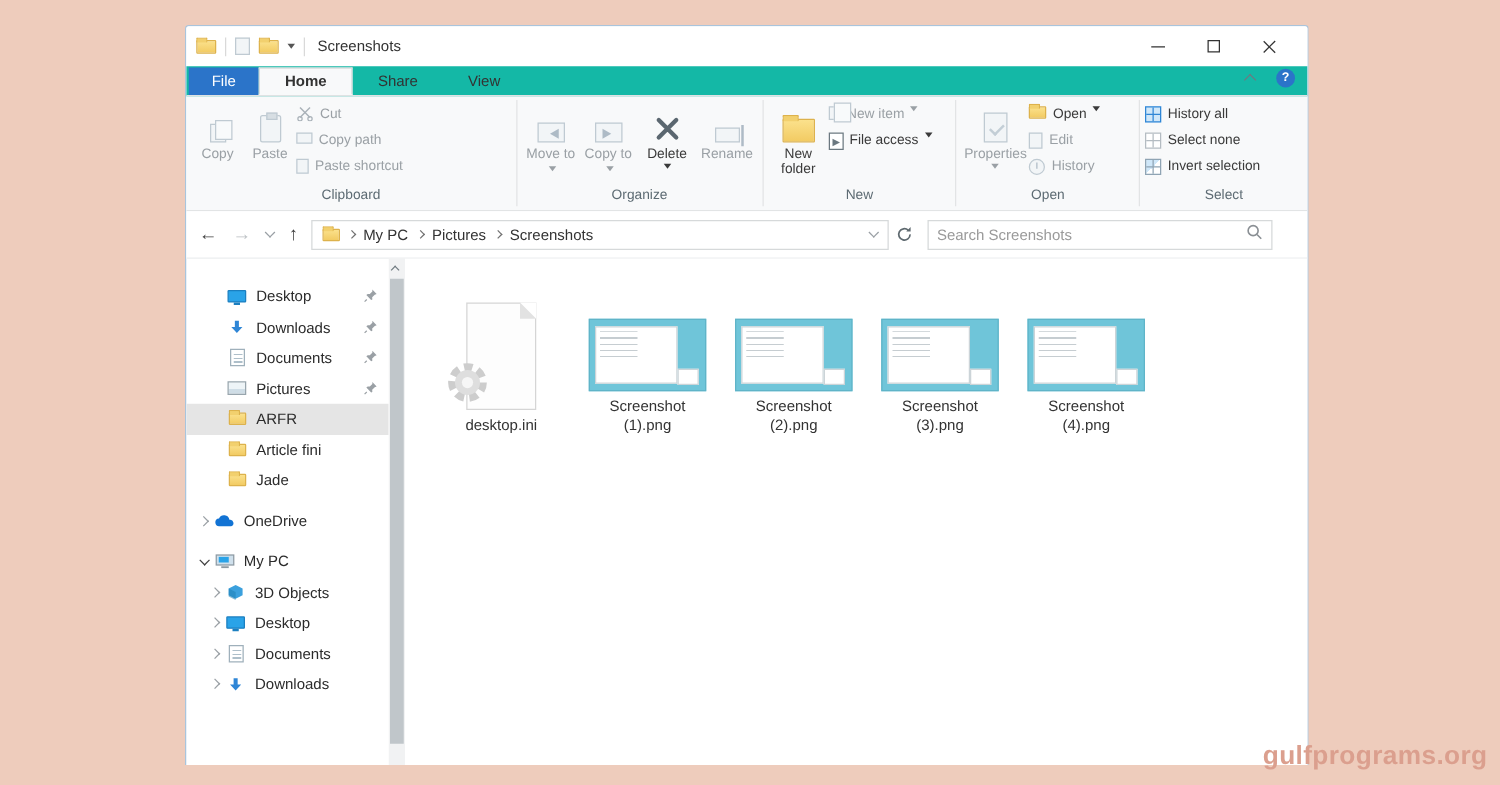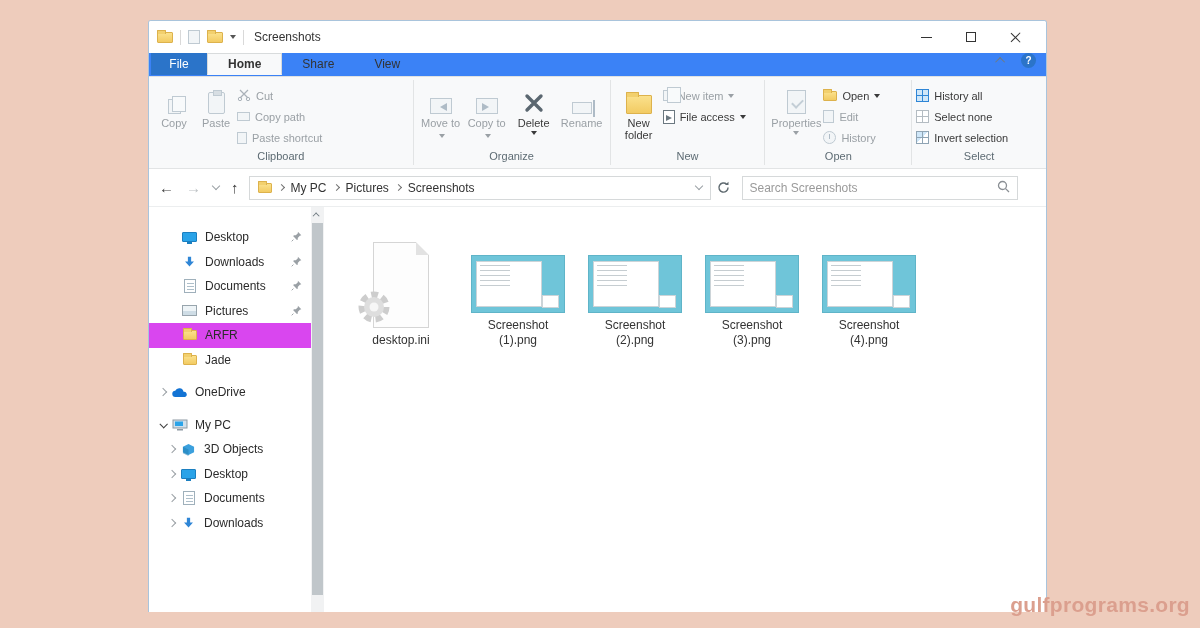--- a/index.html
+++ b/index.html
@@ -21,40 +21,40 @@
 
   
   .fold{width:16px;height:11px;background:linear-gradient(#fbe18c,#f2cb63);border:1px solid #ddb24c;border-radius:1px;position:relative;display:inline-block}
   .fold::before{content:"";position:absolute;top:-3px;left:-1px;width:7px;height:3px;background:#f2d06e;border:1px solid #ddb24c;border-bottom:none;border-radius:1px 1px 0 0}
   .fold.big{width:26px;height:19px}
   .fold.big::before{width:11px;height:4px;top:-4px}
   .fold.sm{width:14px;height:10px}
   .palepage{width:12px;height:14px;background:#f2f5f7;border:1px solid #bfcad2;display:inline-block}
 
   
-  .tabrow{height:24px;background:#3b82f6;display:flex;align-items:flex-start;border-bottom:1px solid #dfe2e3;position:relative}
+  .tabrow{height:24px;background:#14b8a6;display:flex;align-items:center;border-bottom:1px solid #dfe2e3;position:relative}
   .tab-file{height:22px;width:56px;background:#2b74c9;color:#fff;display:flex;align-items:center;justify-content:center;font-size:12px;margin-left:2px}
   .tab{height:22px;padding:0 20px;display:flex;align-items:center;font-size:12px;color:#333}
   .tab.active{background:#f8f9fa;border:1px solid #d8dbdc;border-bottom:1px solid #f8f9fa;margin-bottom:-1px;font-weight:bold}
   .tab-extras{margin-left:auto;display:flex;align-items:center;gap:16px;padding:0 10px 4px 0}
   .chev-up{width:7px;height:7px;border-top:1.6px solid #6f7a80;border-left:1.6px solid #6f7a80;transform:rotate(45deg) translateY(2px);display:inline-block}
   .help{width:15px;height:15px;border-radius:50%;background:#2b74c9;color:#fff;font-size:10px;font-weight:bold;display:flex;align-items:center;justify-content:center}
   .help::before{content:"?"}
 
   
   .ribbon{height:92px;background:#f8f9fa;border-bottom:1px solid #e2e4e5;display:flex}
   .rgroup{display:flex;flex-direction:column;height:100%}
   .rgroup-content{display:flex;flex:1;padding:5px 4px 0;align-items:flex-start}
   .rgroup-label{height:18px;text-align:center;font-size:11px;color:#5d6b73}
   .rsep{width:1px;background:#e2e4e5;margin:3px 0}
   .rbtn{display:flex;flex-direction:column;align-items:center;padding:2px 2px;font-size:11px;line-height:12px;color:#3a3a3a;text-align:center}
   .rbtn .ricon{height:30px;display:flex;align-items:flex-end;justify-content:center;margin-bottom:3px}
   .rbtn.disabled{color:#9aa0a5}
   .rsmall{display:flex;flex-direction:column;padding-top:3px}
-  .rsmall-row{display:flex;align-items:center;gap:5px;height:21px;font-size:11px;color:#3a3a3a;white-space:nowrap}
+  .rsmall-row{display:flex;align-items:flex-start;gap:5px;height:21px;font-size:11px;color:#3a3a3a;white-space:nowrap}
   .rsmall-row.disabled{color:#9aa0a5}
   .caret{width:0;height:0;border-left:3.5px solid transparent;border-right:3.5px solid transparent;border-top:4px solid currentColor;display:inline-block}
   .caret.inl{margin-left:3px;position:relative;top:-1px}
   .stack2{width:13px;height:15px;background:#f2f5f7;border:1px solid #bfcad2;position:relative;display:inline-block}
   .stack2::before{content:"";position:absolute;left:3px;top:-4px;width:12px;height:14px;background:#f8fafb;border:1px solid #bfcad2}
   .clipb{width:17px;height:22px;background:#f2f5f7;border:1px solid #bfcad2;border-radius:2px;position:relative;display:inline-block}
   .clipb::before{content:"";position:absolute;left:4px;top:-3px;width:7px;height:4px;background:#d7dee3;border:1px solid #bfcad2}
   .movefold{width:22px;height:16px;background:#f2f5f7;border:1px solid #bfcad2;position:relative;display:inline-block}
   .movefold::after{content:"";position:absolute;left:5px;top:4px;border:4px solid transparent}
   .movefold.mleft::after{border-right:7px solid #aebbc6}
@@ -84,21 +84,21 @@
   .addr-right{margin-left:auto;display:flex;align-items:center;gap:8px}
   .refresh-btn{margin-left:6px;display:flex;align-items:center}
   .searchbox{width:276px;height:24px;border:1px solid #d6d9da;display:flex;align-items:center;padding:0 7px;margin-left:12px}
   .searchbox input{border:none;outline:none;flex:1;font-size:12px;color:#333;font-family:"Liberation Sans",sans-serif;background:transparent}
   .searchbox input::placeholder{color:#9a9a9a}
 
   
   .body{display:flex;height:406px}
   .sidebar{width:162px;padding-top:18px;overflow:hidden}
   .srow{height:24.5px;display:flex;align-items:center;font-size:12px;color:#2b2b2b;position:relative}
-  .srow.sel{background:#d946ef}
+  .srow.sel{background:#e5e5e5}
   .srow .expander{width:15px;display:flex;justify-content:center;align-items:center}
   .srow .sicon{width:19px;display:flex;justify-content:center;align-items:center;margin-right:6px}
   .srow .pin{position:absolute;right:9px;top:6px}
   .ind0{padding-left:6px}
   .indqa{padding-left:31px}
   .indpc{padding-left:15px}
   .gap8{height:8px}
   .chev{display:inline-block;width:6px;height:6px}
   .chev-d{border-right:1.6px solid #3f3f3f;border-bottom:1.6px solid #3f3f3f;transform:rotate(45deg) translateY(-1px)}
   .chev-r{border-right:1.6px solid #9aa0a5;border-top:1.6px solid #9aa0a5;transform:rotate(45deg)}
@@ -402,20 +402,26 @@
               </svg></span>
         </div>
 
         <div class="srow indqa sel">
           <span class="sicon">
               <span class="fold sm"></span>
             </span>
           <span>ARFR</span>
         </div>
 
+        <div class="srow indqa">
+          <span class="sicon">
+              <span class="fold sm"></span>
+            </span>
+          <span>Article fini</span>
+        </div>
 
 
         <div class="srow indqa">
           <span class="sicon">
               <span class="fold sm"></span>
             </span>
           <span>Jade</span>
         </div>
 
         <div class="gap8"></div>

